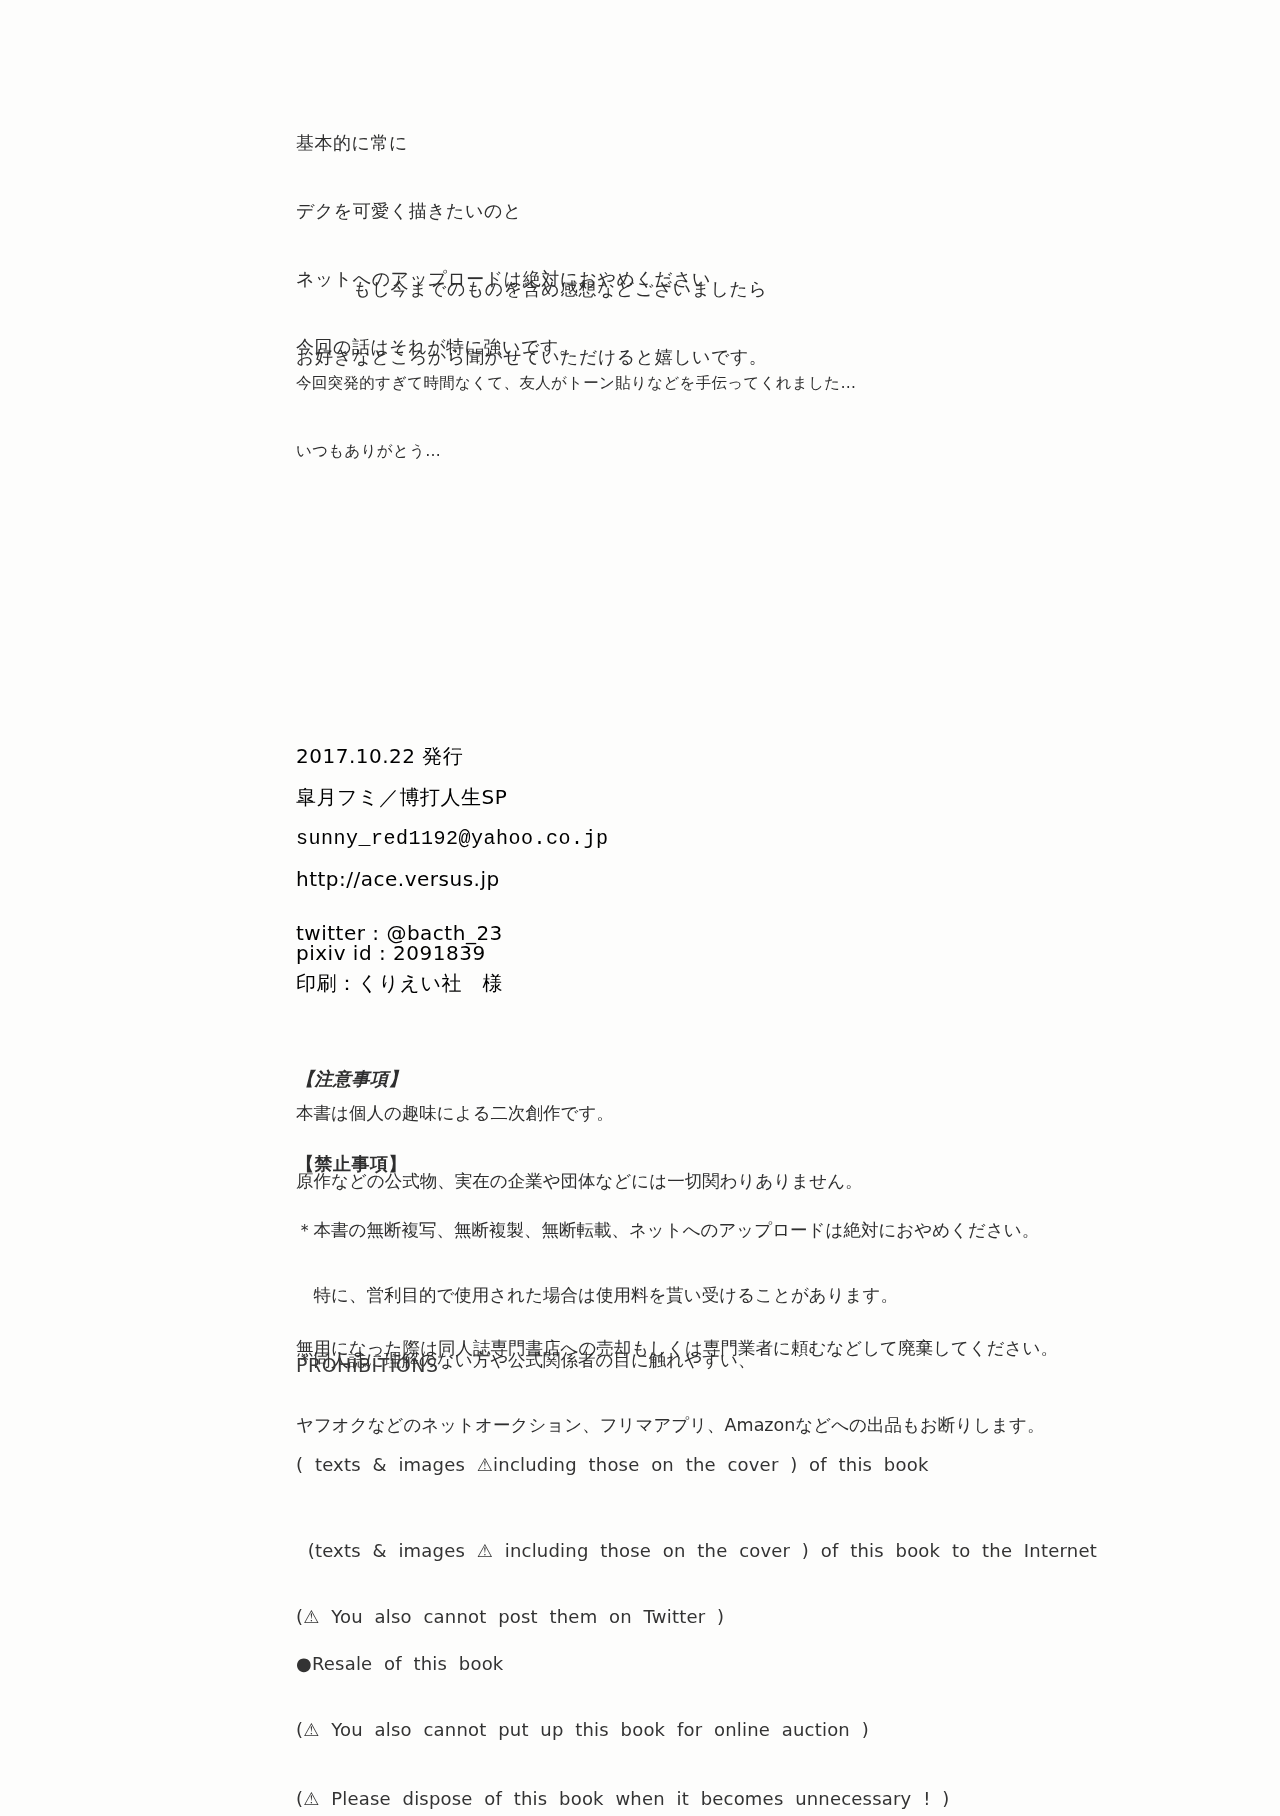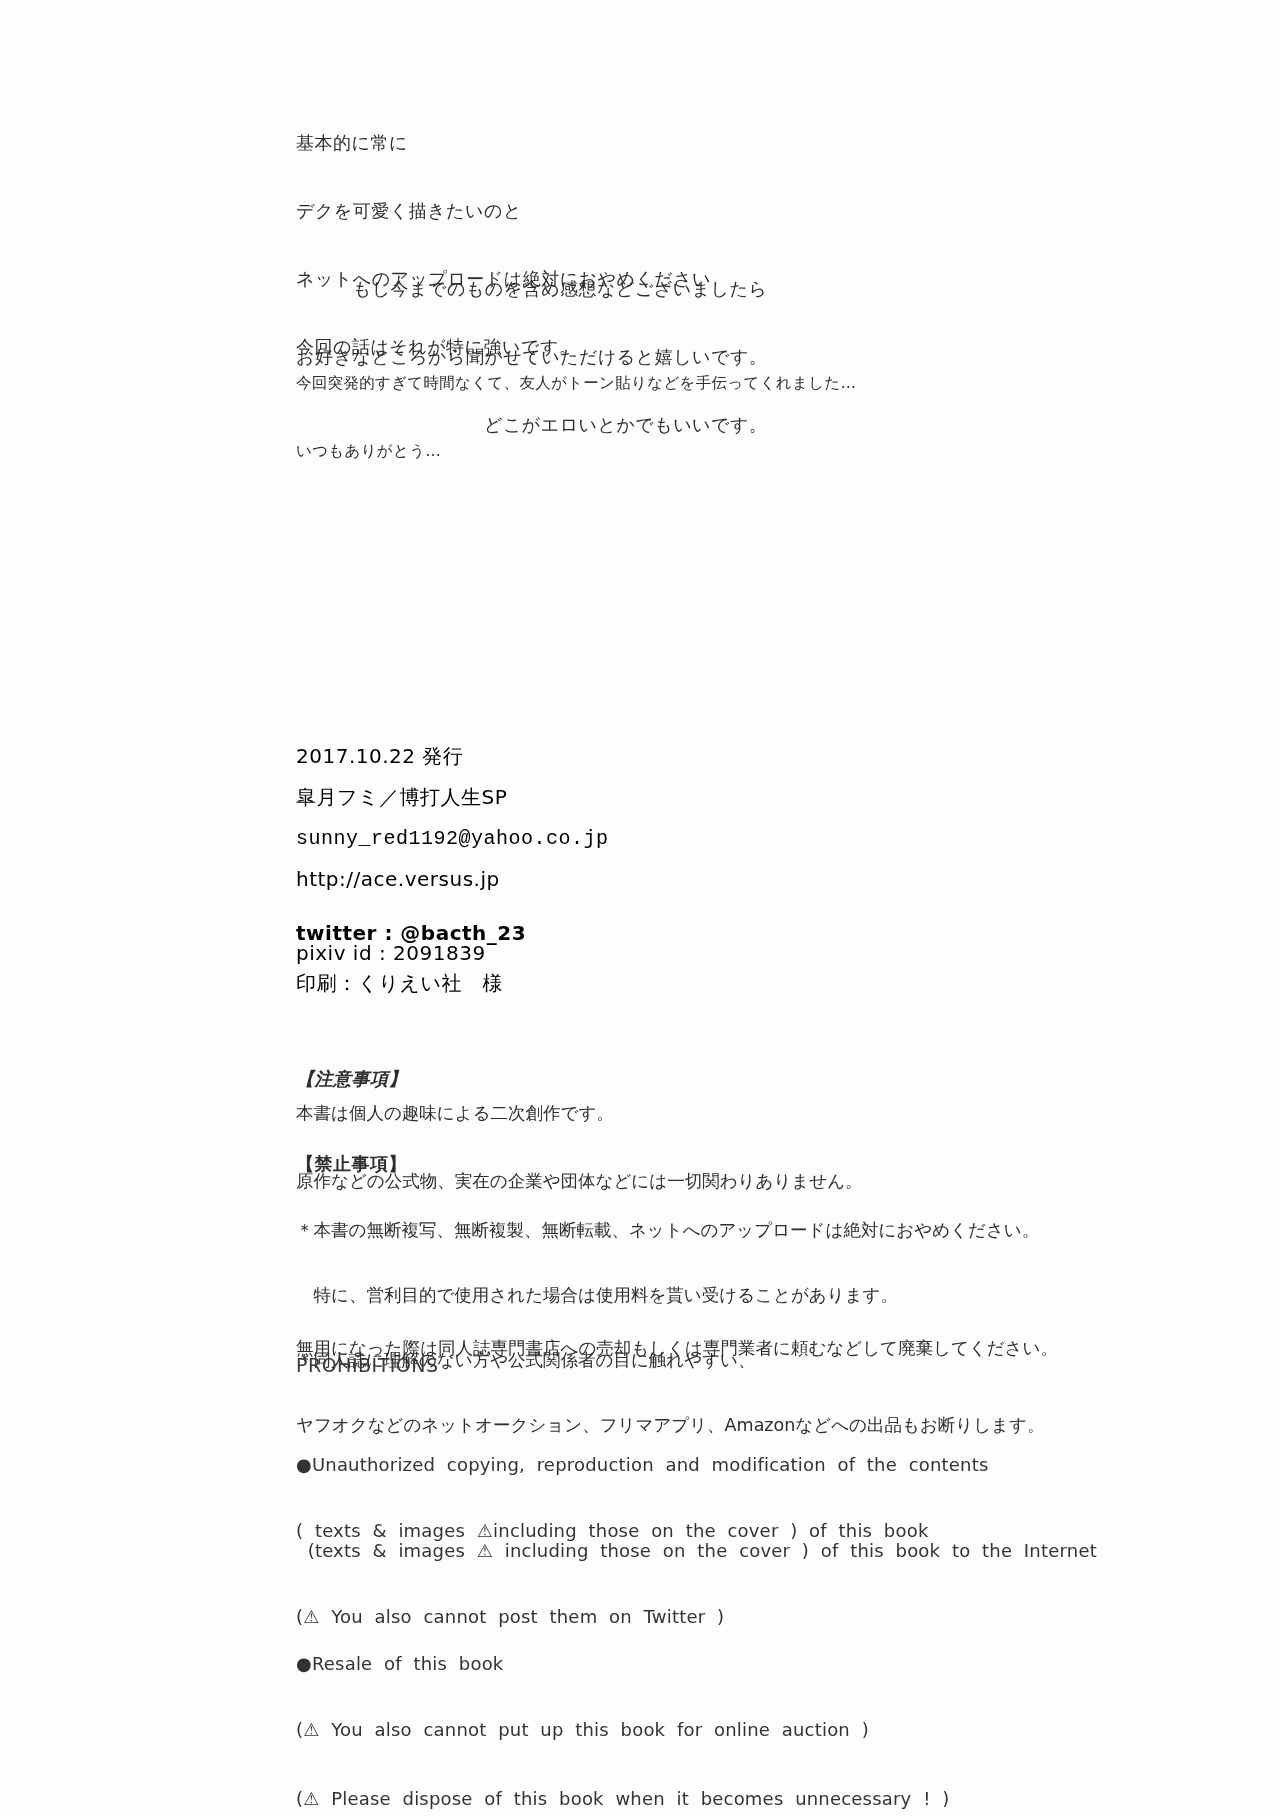--- a/index.html
+++ b/index.html
@@ -80,34 +80,33 @@
   <div class="block jp-body" style="top: 90px;">
     <div class="line">基本的に常に</div>
     <div class="line">デクを可愛く描きたいのと</div>
     <div class="line">ネットへのアップロードは絶対におやめください</div>
     <div class="line">今回の話はそれが特に強いです。</div>
   </div>
 
   <div class="block jp-body" style="top: 236px; text-align: right;">
     <div class="line">もし今までのものを含め感想などございましたら</div>
     <div class="line">お好きなところから聞かせていただけると嬉しいです。</div>
-    <div class="line">どこがエロいとかでもいいです。</div>
   </div>
 
   <div class="block jp-small" style="top: 330px;">
     <div class="line">今回突発的すぎて時間なくて、友人がトーン貼りなどを手伝ってくれました…</div>
     <div class="line">いつもありがとう…</div>
   </div>
 
   <div class="block colophon-line" style="top: 743px;">2017.10.22 発行</div>
   <div class="block colophon-line" style="top: 784px;">皐月フミ／博打人生SP</div>
   <div class="block colophon-line" style="top: 826px; font-family: Liberation Mono, monospace;">sunny_red1192@yahoo.co.jp</div>
   <div class="block colophon-line" style="top: 866px;">http://ace.versus.jp</div>
   <div class="block colophon-line" style="top: 940px;">pixiv id : 2091839</div>
-  <div class="block colophon-line" style="top: 920px; font-weight: bold;">twitter : @bacth_23</div>
+  <div class="block colophon-line" style="top: 920px;">twitter : @bacth_23</div>
   <div class="block colophon-line" style="top: 970px;">印刷：くりえい社　様</div>
 
   <div class="block heading-jp" style="top: 1065px; font-style: italic;">【注意事項】</div>
   <div class="block jp-notice" style="top: 1060px;">
     <div class="line">本書は個人の趣味による二次創作です。</div>
     <div class="line">原作などの公式物、実在の企業や団体などには一切関わりありません。</div>
   </div>
 
   <div class="block heading-jp" style="top: 1150px;">【禁止事項】</div>
   <div class="block jp-prohibit" style="top: 1179px;">
@@ -116,21 +115,20 @@
     <div class="line">＊同人誌に理解のない方や公式関係者の目に触れやすい、</div>
     <div class="line">ヤフオクなどのネットオークション、フリマアプリ、Amazonなどへの出品もお断りします。</div>
   </div>
   <div class="block jp-prohibit" style="top: 1297px;">
     <div class="line">無用になった際は同人誌専門書店への売却もしくは専門業者に頼むなどして廃棄してください。</div>
   </div>
 
   <div class="block en-heading" style="top: 1354px;">PROHIBITIONS</div>
 
   <div class="block en-item" style="top: 1413px;">
-    <div class="line">●Unauthorized copying, reproduction and modification of the contents</div>
     <div class="line">( texts &amp; images ⚠including those on the cover ) of this book</div>
   </div>
 
   <div class="block en-item" style="top: 1499px;">
     <div class="line"> (texts &amp; images ⚠ including those on the cover ) of this book to the Internet</div>
     <div class="line">(⚠ You also cannot post them on Twitter )</div>
   </div>
 
   <div class="block en-item" style="top: 1612px;">
     <div class="line">●Resale of this book</div>

